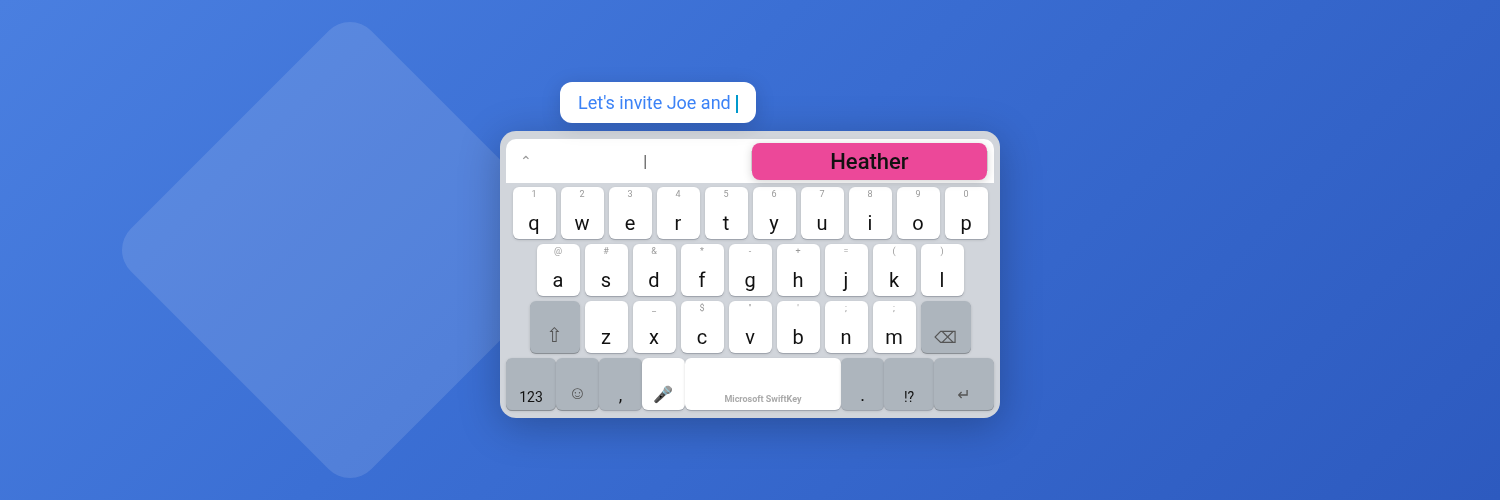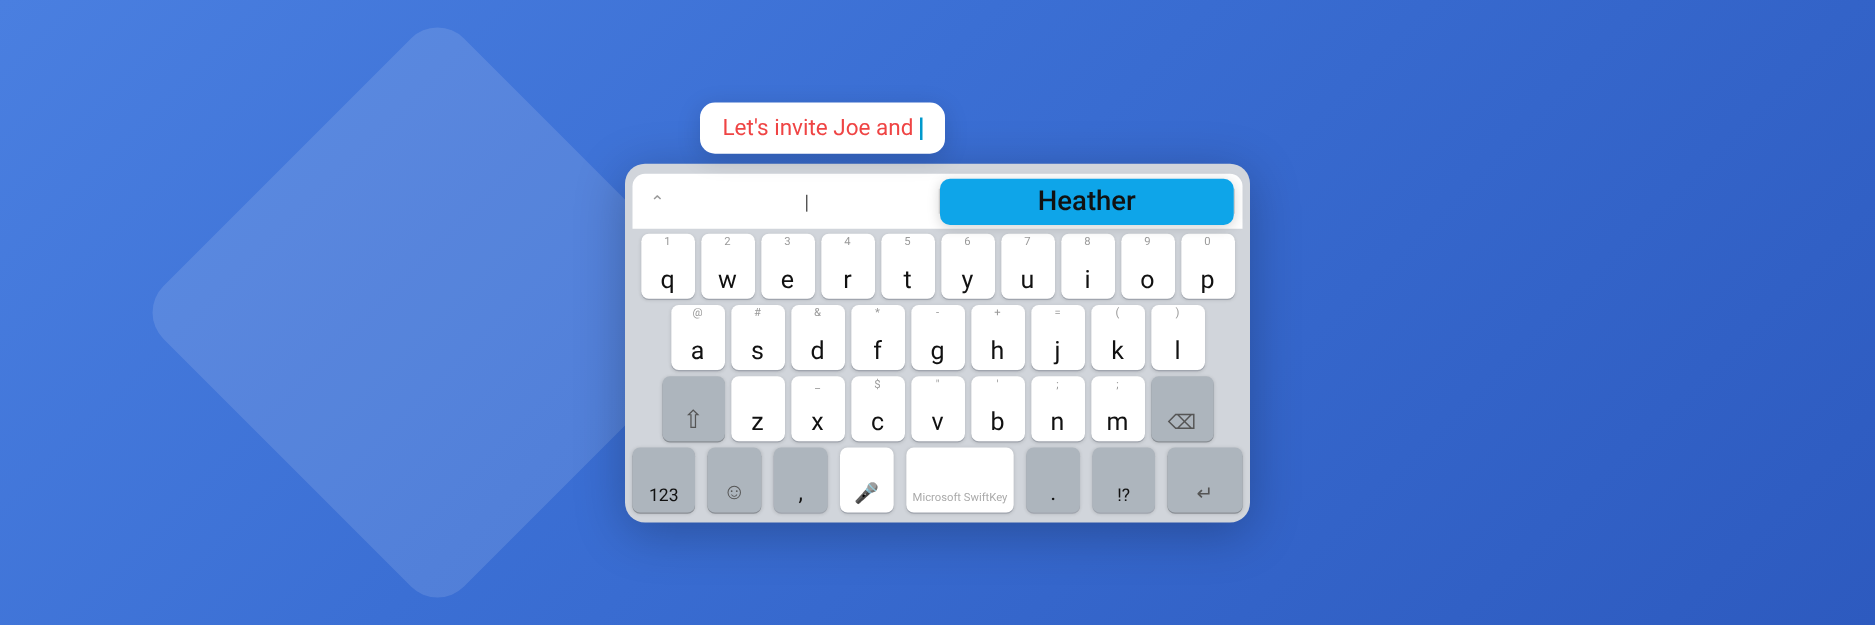--- a/index.html
+++ b/index.html
@@ -36,21 +36,21 @@
       align-items: center;
     }
 
     
     .text-input-bubble {
       background: white;
       border-radius: 12px;
       padding: 10px 18px;
       box-shadow: 0 4px 20px rgba(0,0,0,0.15);
       font-size: 18px;
-      color: #ef4444;
+      color: #3b82f6;
       margin-bottom: 8px;
       align-self: flex-start;
       margin-left: 60px;
       position: relative;
       z-index: 10;
     }
 
     .text-cursor {
       display: inline-block;
       width: 2px;
@@ -98,21 +98,21 @@
     .prediction-item {
       flex: 1;
       text-align: center;
       font-size: 16px;
       color: #555;
       padding: 4px 8px;
       position: relative;
     }
 
     .prediction-item.highlighted {
-      background: #0ea5e9;
+      background: #ec4899;
       border-radius: 8px;
       box-shadow: 0 2px 10px rgba(0,0,0,0.18);
       font-size: 22px;
       font-weight: 500;
       color: #111;
       padding: 6px 20px;
       z-index: 20;
       margin-top: -6px;
       margin-bottom: -6px;
     }
@@ -192,28 +192,29 @@
     .key-space { flex: 1; height: 52px; background: white; max-width: 200px; }
     .key-return { width: 60px; height: 52px; }
     .key-comma { width: 43px; height: 52px; background: #adb5bd; }
     .key-period { width: 43px; height: 52px; background: #adb5bd; }
     .key-excl { width: 50px; height: 52px; background: #adb5bd; }
 
     
     .bottom-row {
       display: flex;
       justify-content: center;
-      gap: 10px;
+      gap: 0;
       margin-bottom: 2px;
     }
 
     .swiftkey-label {
       font-size: 9px;
       color: #aaa;
       margin-top: auto;
+      font-weight: bold;
     }
 
     .special-icon {
       font-size: 18px;
       color: #555;
     }
 
     .shift-icon {
       font-size: 20px;
       color: #555;

